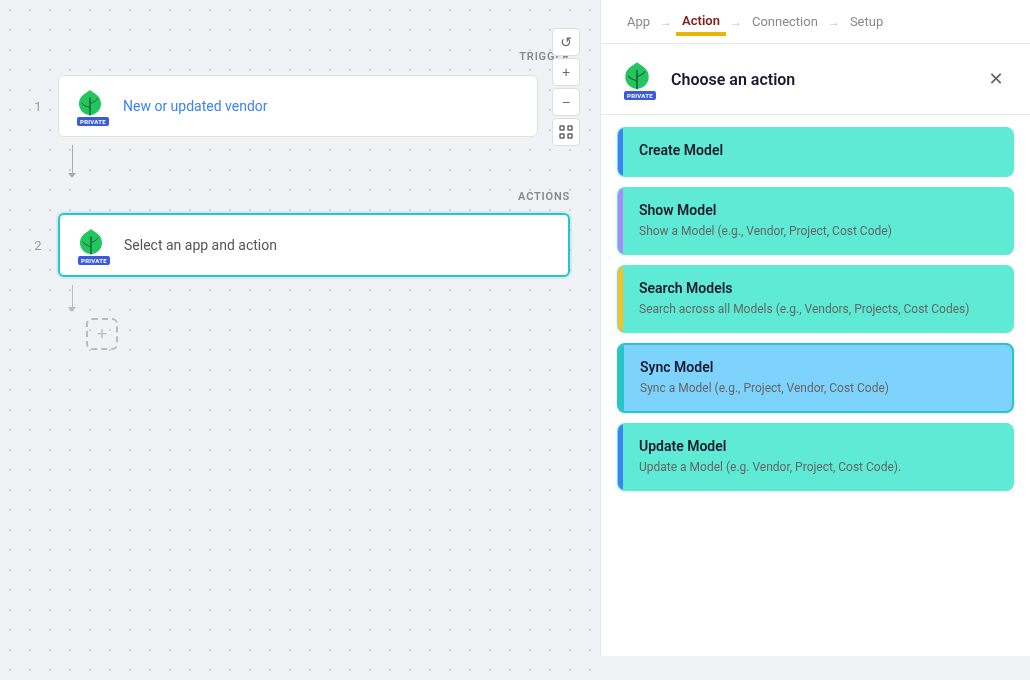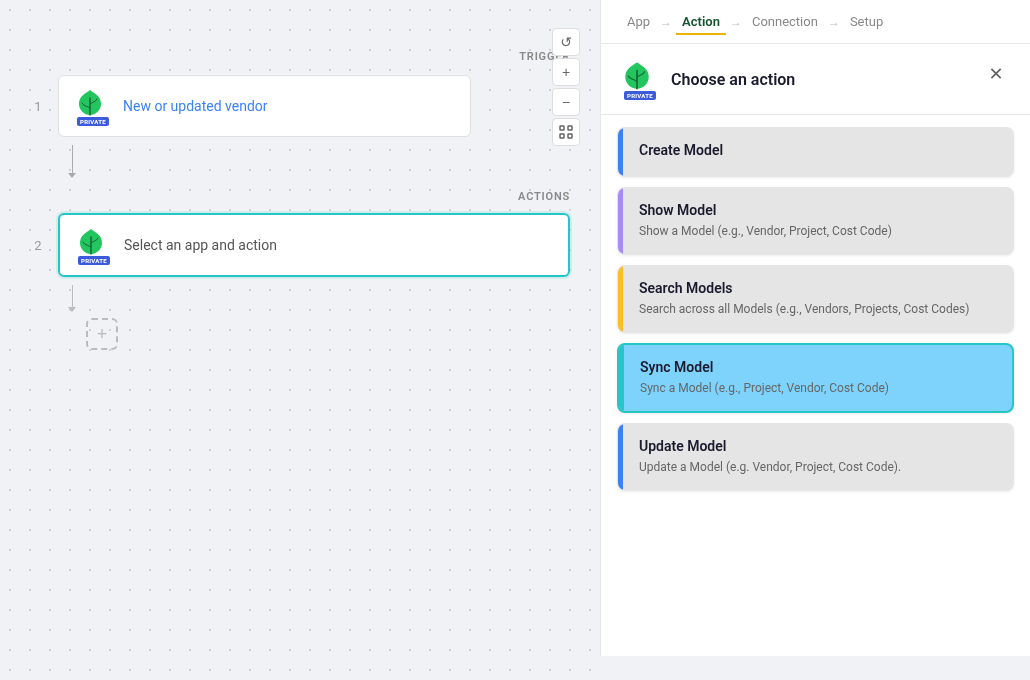--- a/index.html
+++ b/index.html
@@ -74,21 +74,21 @@
     }
 
     .trigger-card {
       background: white;
       border: 1.5px solid #e0e0e0;
       border-radius: 6px;
       padding: 12px 16px;
       display: flex;
       align-items: center;
       gap: 12px;
-      width: 413px;
+      width: 480px;
       cursor: pointer;
     }
 
     .action-card {
       background: white;
       border: 2px solid #26c6c6;
       border-radius: 6px;
       padding: 12px 16px;
       display: flex;
       align-items: center;
@@ -169,33 +169,34 @@
     }
 
     .nav-step {
       font-size: 13px;
       color: #888;
       padding: 4px 6px;
       cursor: pointer;
       white-space: nowrap;
     }
     .nav-step.active {
-      color: #14532d;
+      color: #7f1d1d;
       font-weight: 600;
-      border-bottom: 2px solid #eab308;
+      border-bottom: 4px solid #eab308;
       margin-bottom: -1px;
     }
 
     .nav-arrow {
       color: #bbb;
       font-size: 12px;
     }
 
     .panel-header {
       display: flex;
+      align-items: center;
       justify-content: space-between;
       padding: 16px 20px;
       border-bottom: 1px solid #e5e7eb;
       flex-shrink: 0;
     }
 
     .panel-header-left {
       display: flex;
       align-items: center;
       gap: 12px;
@@ -226,21 +227,21 @@
       overflow-y: auto;
       padding: 12px 16px;
     }
 
     .action-item {
       border-radius: 8px;
       margin-bottom: 10px;
       cursor: pointer;
       border: 1px solid transparent;
       overflow: hidden;
-      background: #e5e5e5;
+      background: #5eead4;
       box-shadow: 0 1px 3px rgba(0,0,0,0.08);
       display: flex;
     }
     .action-item.selected {
       border: 2px solid #26c6c6;
       background: #7dd3fc;
     }
 
     .action-left-bar {
       width: 5px;

